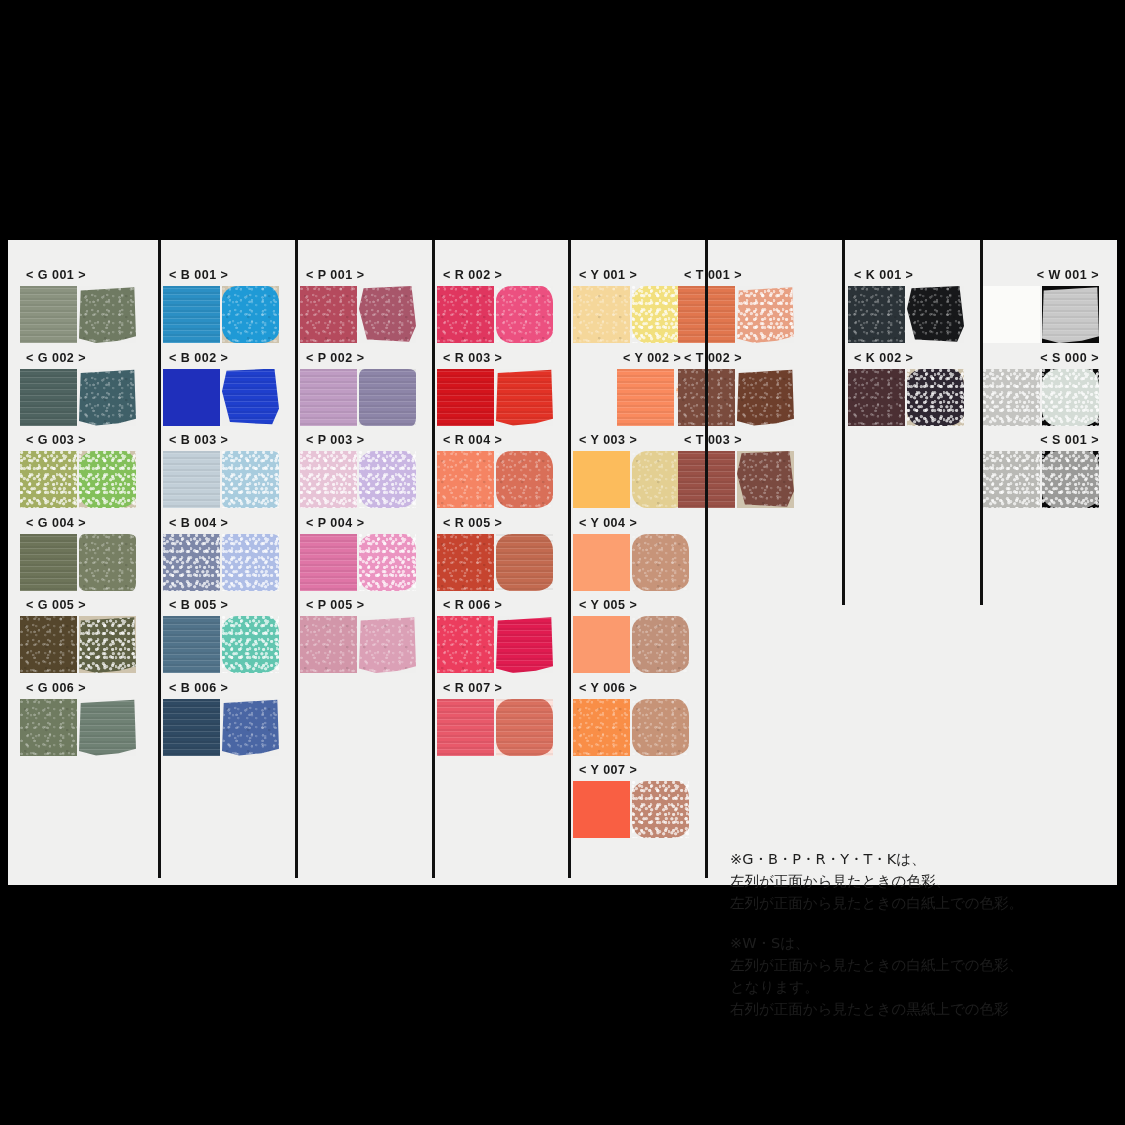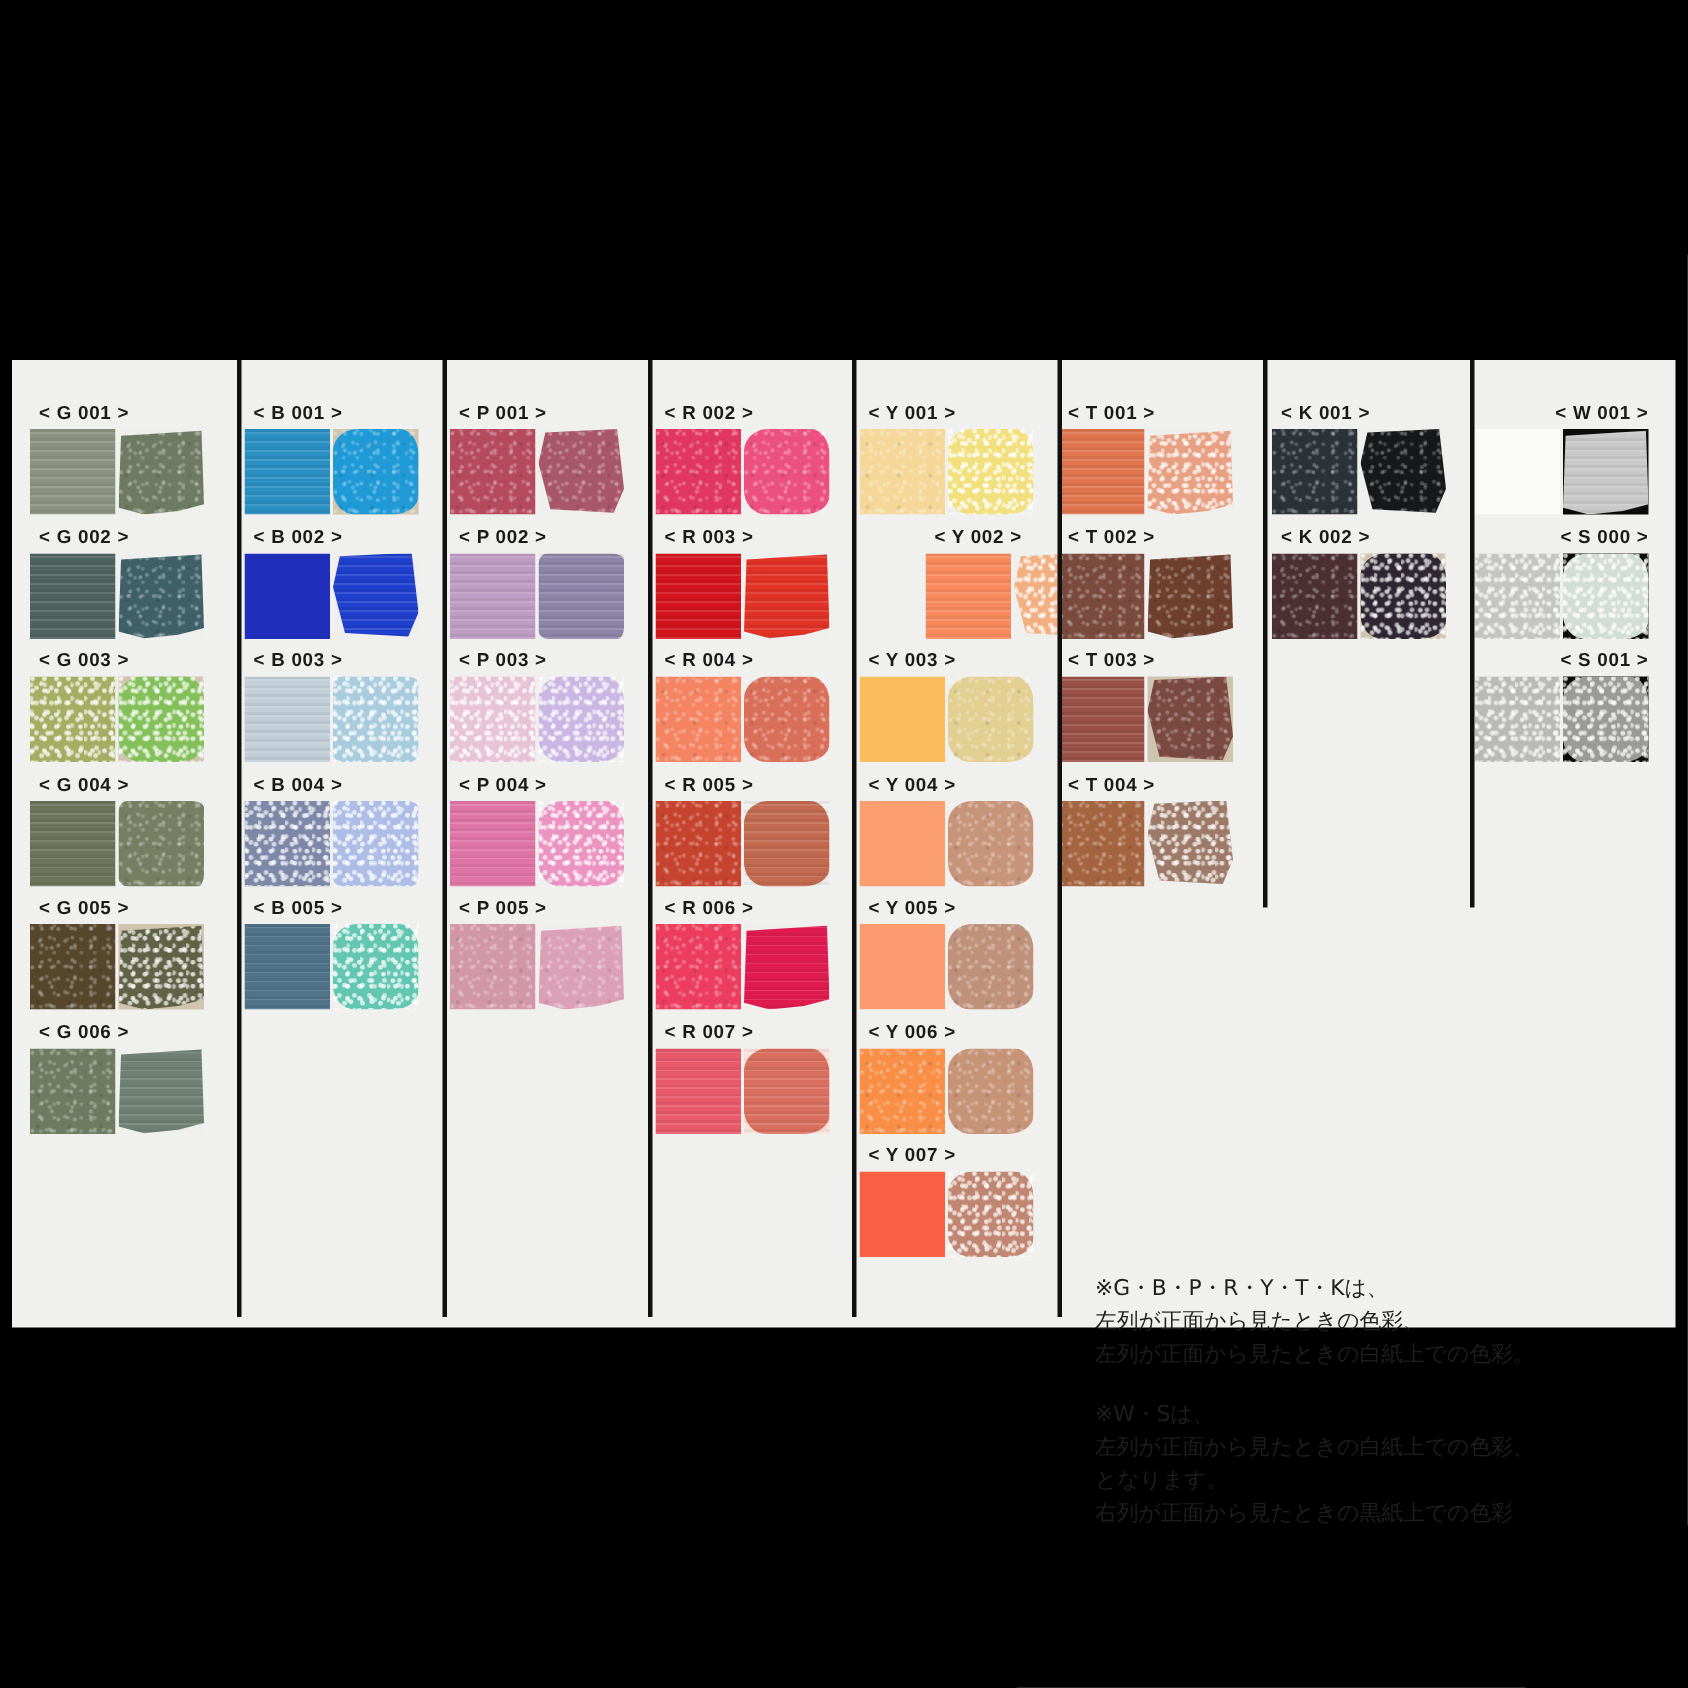--- a/index.html
+++ b/index.html
@@ -181,20 +181,31 @@
             <div class="glabel">&lt; B 005 &gt;</div>
             <div class="pair">
               <div class="sw tex-streak" style="background: rgb(239, 239, 238);">
                 <div class="fill" style="background: rgb(81, 115, 138);"></div>
               </div>
               <div class="sw tex-sparkle blobB" style="background: rgb(239, 239, 238);">
                 <div class="fill" style="background: rgb(98, 198, 176);"></div>
               </div>
             </div>
           </div>
+          <div class="group" style="top: 440.5px; left: 0px;">
+            <div class="glabel">&lt; B 006 &gt;</div>
+            <div class="pair">
+              <div class="sw tex-streak" style="background: rgb(239, 239, 238);">
+                <div class="fill" style="background: rgb(47, 74, 99);"></div>
+              </div>
+              <div class="sw tex-grain blobC" style="background: rgb(239, 239, 238);">
+                <div class="fill" style="background: rgb(74, 102, 164);"></div>
+              </div>
+            </div>
+          </div>
         </div>
         <div class="col" style="left: 292px; width: 130px;">
           <div class="group" style="top: 28px; left: 0px;">
             <div class="glabel">&lt; P 001 &gt;</div>
             <div class="pair">
               <div class="sw tex-grain" style="background: rgb(239, 239, 238);">
                 <div class="fill" style="background: rgb(181, 74, 93);"></div>
               </div>
               <div class="sw tex-grain blobD" style="background: rgb(239, 239, 238);">
                 <div class="fill" style="background: rgb(168, 86, 106);"></div>
@@ -386,21 +397,21 @@
             <div class="pair">
               <div class="sw tex-flat" style="background: rgb(239, 239, 238);">
                 <div class="fill" style="background: rgb(249, 95, 67);"></div>
               </div>
               <div class="sw tex-sparkle blobB" style="background: rgb(239, 239, 238);">
                 <div class="fill" style="background: rgb(192, 134, 113);"></div>
               </div>
             </div>
           </div>
         </div>
-        <div class="col" style="left: 698px; width: 130px;">
+        <div class="col" style="left: 670px; width: 130px;">
           <div class="group" style="top: 28px; left: 0px;">
             <div class="glabel">&lt; T 001 &gt;</div>
             <div class="pair">
               <div class="sw tex-streak" style="background: rgb(239, 239, 238);">
                 <div class="fill" style="background: rgb(225, 118, 78);"></div>
               </div>
               <div class="sw tex-sparkle blobC" style="background: rgb(239, 239, 238);">
                 <div class="fill" style="background: rgb(232, 160, 131);"></div>
               </div>
             </div>
@@ -417,31 +428,20 @@
             </div>
           </div>
           <div class="group" style="top: 193px; left: 0px;">
             <div class="glabel">&lt; T 003 &gt;</div>
             <div class="pair">
               <div class="sw tex-streak" style="background: rgb(239, 239, 238);">
                 <div class="fill" style="background: rgb(154, 81, 71);"></div>
               </div>
               <div class="sw tex-grain blobD" style="background: rgb(207, 196, 174);">
                 <div class="fill" style="background: rgb(122, 74, 64);"></div>
-              </div>
-            </div>
-          </div>
-          <div class="group" style="top: 275.5px; left: 0px;">
-            <div class="glabel">&lt; T 004 &gt;</div>
-            <div class="pair">
-              <div class="sw tex-grain" style="background: rgb(239, 239, 238);">
-                <div class="fill" style="background: rgb(163, 100, 63);"></div>
-              </div>
-              <div class="sw tex-sparkle blobD" style="background: rgb(239, 239, 238);">
-                <div class="fill" style="background: rgb(157, 122, 104);"></div>
               </div>
             </div>
           </div>
         </div>
         <div class="col" style="left: 840px; width: 125px;">
           <div class="group" style="top: 28px; left: 0px;">
             <div class="glabel">&lt; K 001 &gt;</div>
             <div class="pair">
               <div class="sw tex-grain" style="background: rgb(239, 239, 238);">
                 <div class="fill" style="background: rgb(43, 51, 56);"></div>

